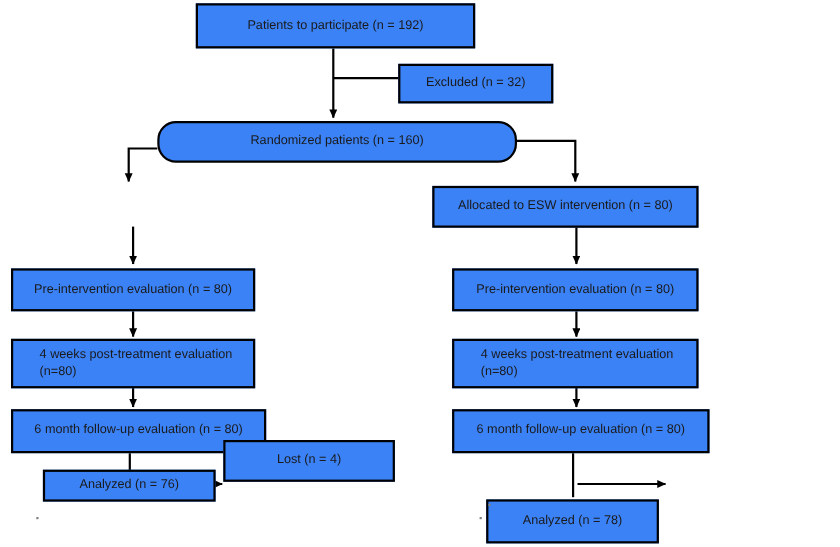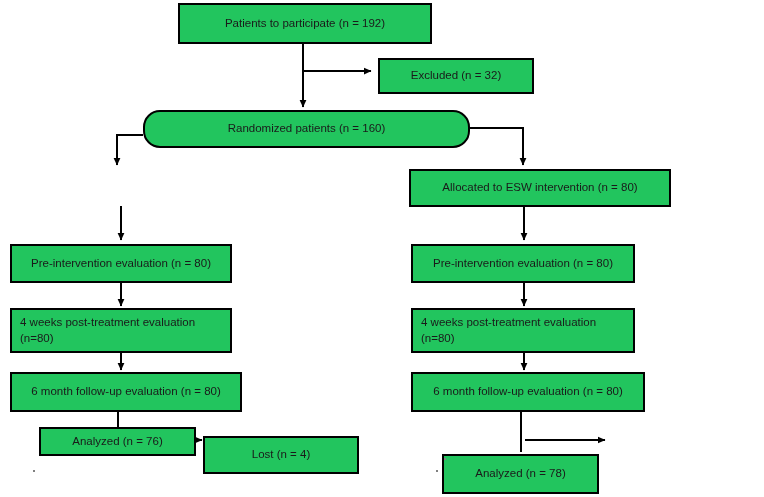--- a/index.html
+++ b/index.html
@@ -20,21 +20,21 @@
     left: 0;
     top: 0;
     width: 764px;
     height: 497px;
     pointer-events: none;
   }
   .node {
     position: absolute;
     box-sizing: border-box;
     border: 2px solid #000000;
-    background: #22c55e;
+    background: #3b82f6;
     display: flex;
     align-items: center;
     font-size: 11.5px;
     color: #1a1a1a;
     line-height: 1.35;
   }
   .node .txt {
     display: block;
     width: 100%;
     white-space: pre-line;
@@ -45,21 +45,21 @@
   }
   .node.center .txt {
     text-align: center;
   }
   .node.left {
     justify-content: flex-start;
     text-align: left;
   }
   .node.left .txt {
     text-align: left;
-    padding-left: 8px;
+    padding-left: 24px;
   }
   .speck {
     position: absolute;
     width: 2px;
     height: 2px;
     background: #808080;
   }
 </style>
 </head>
 <body>
@@ -119,21 +119,21 @@
     </g>
     <g>
       <line x1="525" y1="440" x2="605" y2="440" stroke="#000000" stroke-width="2" marker-end="url(#arrow)"></line>
     </g>
   </svg>
 
   <div class="node center" style="left:178px; top:3px; width:254px; height:41px;">
     <span class="txt">Patients to participate (n = 192)</span>
   </div>
 
-  <div class="node center" style="left:378px; top:58px; width:156px; height:36px;">
+  <div class="node center" style="left:362px; top:58px; width:141px; height:36px;">
     <span class="txt">Excluded (n = 32)</span>
   </div>
 
   <div class="node center" style="left:143px; top:110px; width:327px; height:38px;border-radius:17px;">
     <span class="txt">Randomized patients (n = 160)</span>
   </div>
 
 
   <div class="node center" style="left:10px; top:244px; width:222px; height:39px;">
     <span class="txt">Pre-intervention evaluation (n = 80)</span>
@@ -141,29 +141,29 @@
 
   <div class="node left" style="left:10px; top:308px; width:222px; height:45px;">
     <span class="txt">4 weeks post-treatment evaluation
 (n=80)</span>
   </div>
 
   <div class="node center" style="left:10px; top:372px; width:232px; height:40px;">
     <span class="txt">6 month follow-up evaluation (n = 80)</span>
   </div>
 
-  <div class="node center" style="left:203px; top:436px; width:156px; height:38px;">
+  <div class="node center" style="left:203px; top:400px; width:156px; height:38px;">
     <span class="txt">Lost (n = 4)</span>
   </div>
 
   <div class="node center" style="left:39px; top:427px; width:157px; height:29px;">
     <span class="txt">Analyzed (n = 76)</span>
   </div>
 
-  <div class="node center" style="left:409px; top:169px; width:262px; height:38px;">
+  <div class="node center" style="left:393px; top:169px; width:242px; height:38px;">
     <span class="txt">Allocated to ESW intervention (n = 80)</span>
   </div>
 
   <div class="node center" style="left:411px; top:244px; width:224px; height:39px;">
     <span class="txt">Pre-intervention evaluation (n = 80)</span>
   </div>
 
   <div class="node left" style="left:411px; top:308px; width:224px; height:45px;">
     <span class="txt">4 weeks post-treatment evaluation
 (n=80)</span>

